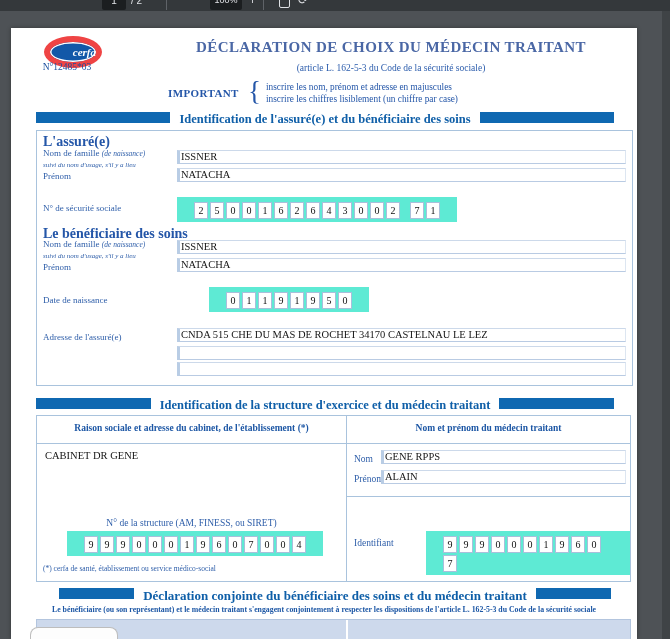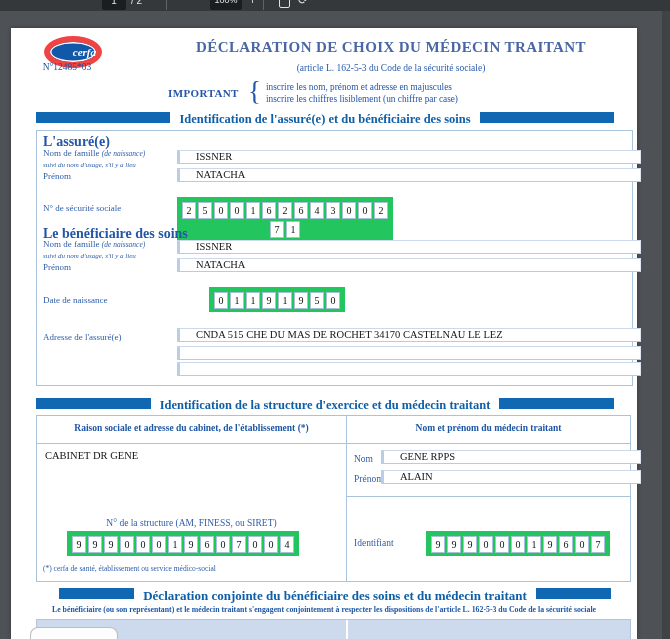--- a/index.html
+++ b/index.html
@@ -49,27 +49,27 @@
   .sec-head{display:flex;align-items:flex-start;height:13px;}
   .sec-bar{flex:1;height:11px;background:#0f68b1;}
   .sec-title{margin:0 9px;font-size:12.5px;font-weight:bold;color:#0f5fa8;white-space:nowrap;}
   
   .box1{left:25px;top:102px;width:595px;height:254px;border:1px solid #a9c3dd;}
   .grp-head{font-size:14px;font-weight:bold;color:#2456a8;}
   .lbl{font-size:9px;color:#2e5ea9;}
   .lbl-sub{font-size:7px;font-style:italic;color:#2e5ea9;}
   .lbl-paren{font-size:7.5px;font-style:italic;}
   .input-line{
-    background:#fff;height:12px;line-height:12px;padding-left:16px;
+    background:#fff;height:12px;line-height:12px;padding-left:1px;
     border-top:1px solid #ccd9ea;border-bottom:1px solid #b9cbe3;
     border-right:1px solid #dde6f1;border-left:3px solid #b9cde5;
     font-size:10.5px;color:#151515;white-space:nowrap;overflow:hidden;
   }
   .digit-panel{
-    background:#22c55e;padding:3px 4px;display:flex;align-items:center;flex-direction:column;
+    background:#5eead4;padding:3px 16px;display:flex;align-items:center;
   }
   .digit-cell{
     display:inline-block;width:12px;height:15px;background:#fff;border:1px solid #a9bfdb;
     margin:0 1px;font-size:10px;line-height:15px;text-align:center;color:#111;
     font-family:"Liberation Serif",serif;
   }
   .digit-gap{display:inline-block;width:8px;}
   
   .table2{left:25px;top:387px;width:593px;height:165px;border:1px solid #a9c3dd;}
   .t2-vdiv{position:absolute;left:309px;top:0;bottom:0;width:1px;background:#a9c3dd;}

